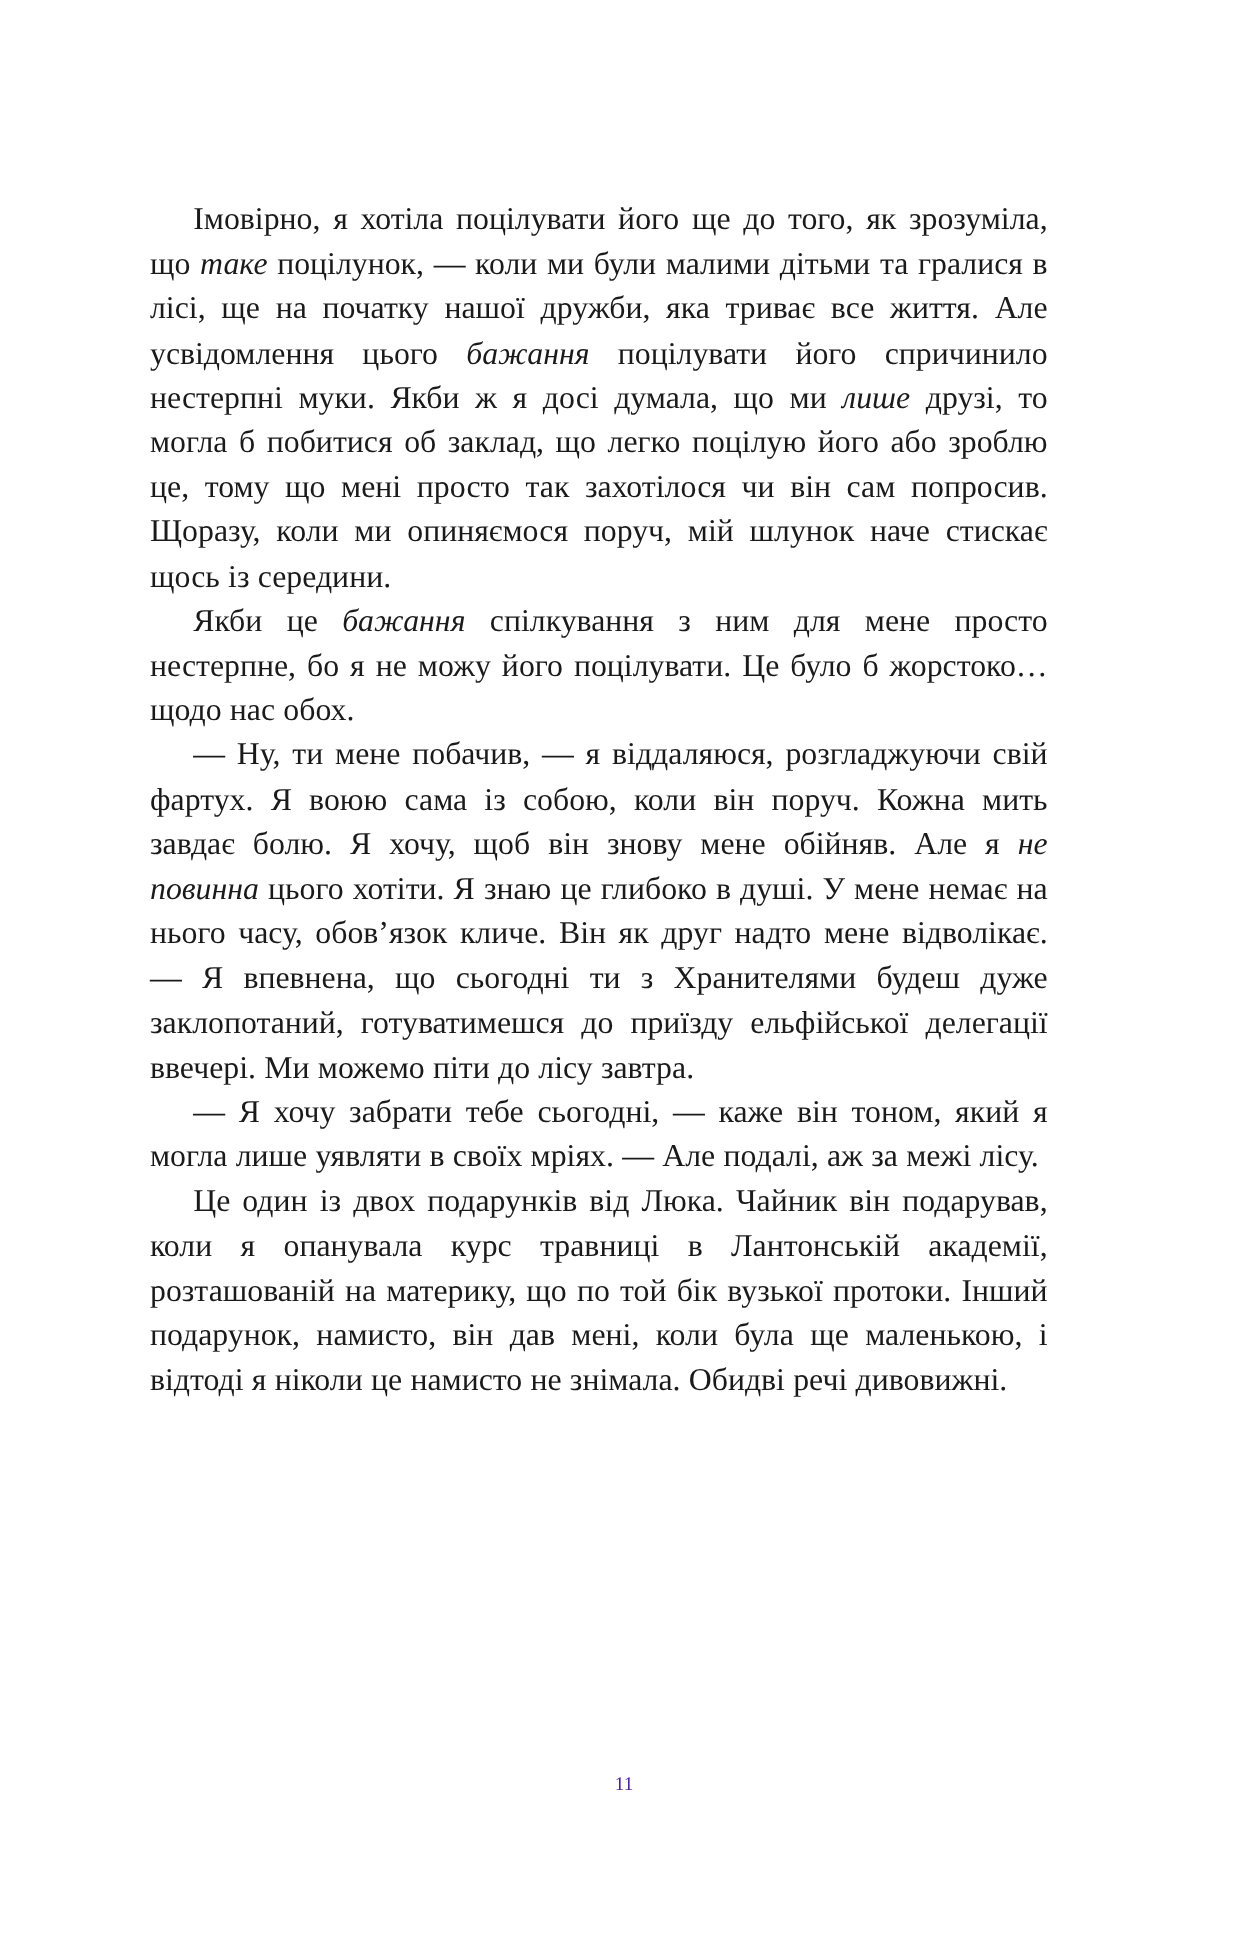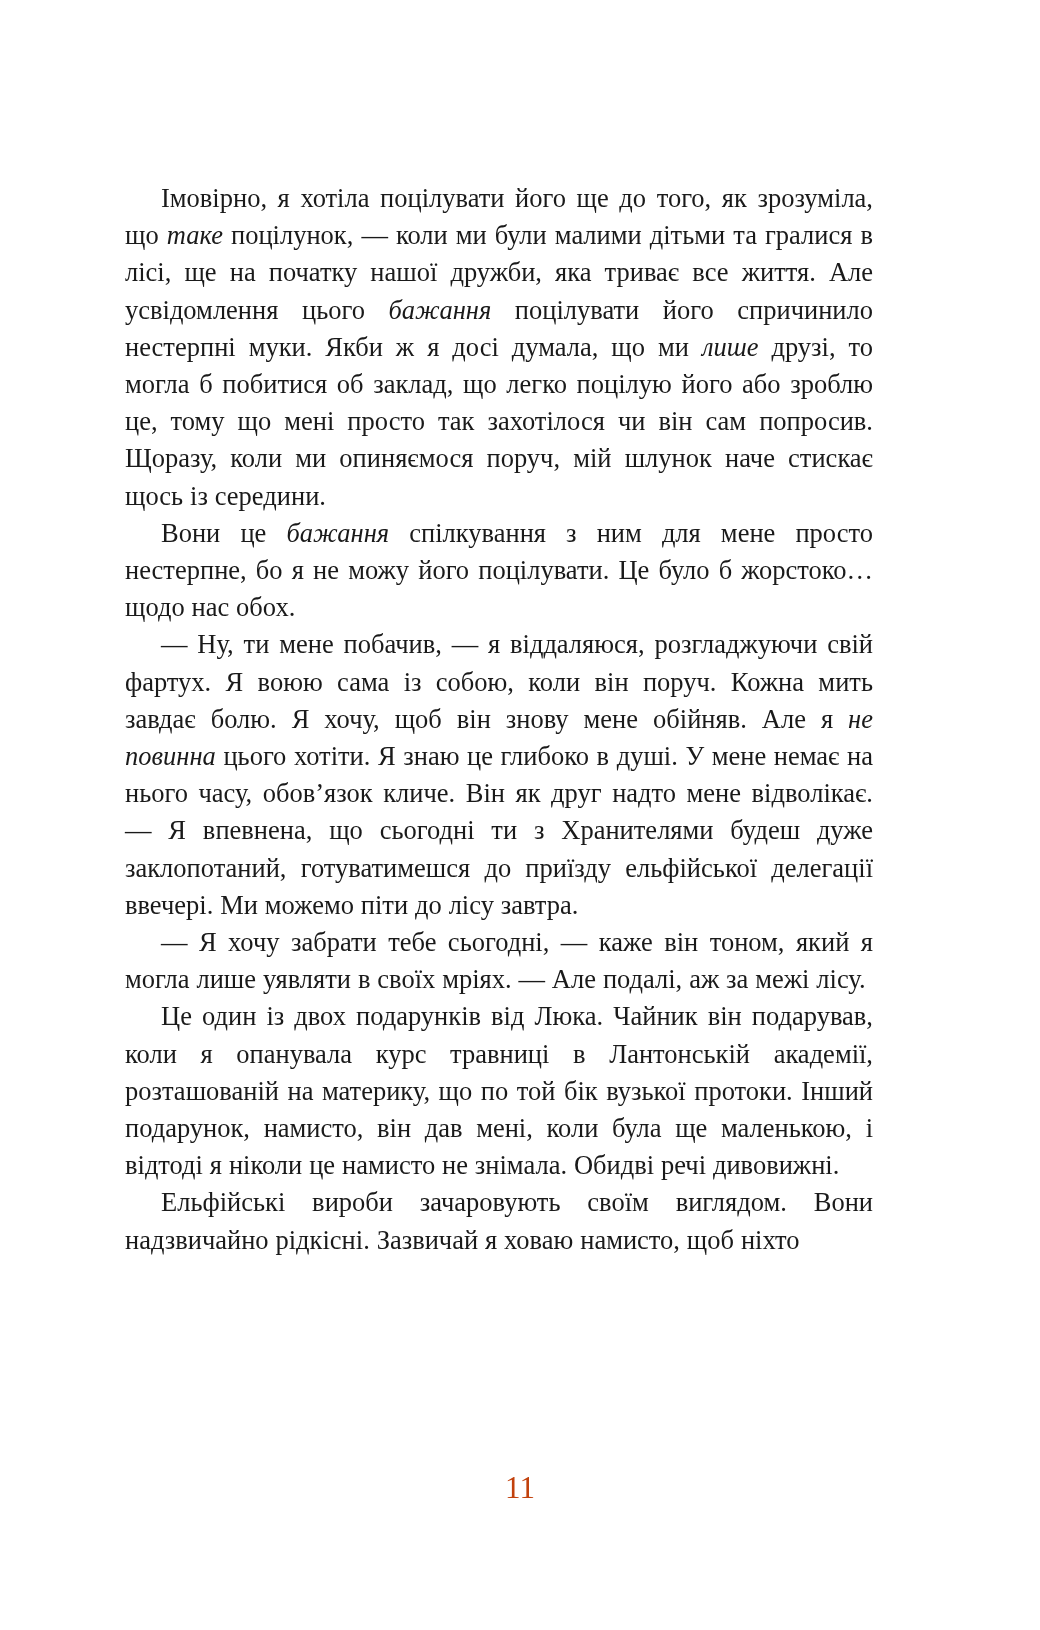--- a/index.html
+++ b/index.html
@@ -15,21 +15,21 @@
     height: 1630px;
     margin: 0 auto;
     background: #ffffff;
     overflow: hidden;
     box-sizing: border-box;
   }
 
   .text-column {
     position: absolute;
     left: 125px;
-    top: 180px;
+    top: 164px;
     width: 748px;
     font-family: "Liberation Serif", "DejaVu Serif", serif;
     font-size: 26.5px;
     line-height: 37.2px;
     color: #1a1a1a;
     text-align: justify;
     text-justify: inter-word;
     -webkit-hyphens: manual;
     hyphens: manual;
     word-spacing: 0.01em;
@@ -51,34 +51,33 @@
     font-style: italic;
   }
 
   .page-number {
     position: absolute;
     left: 0;
     right: 0;
     top: 1474px;
     text-align: center;
     font-family: "Liberation Serif", "DejaVu Serif", serif;
-    font-size: 31px;
+    font-size: 16px;
     line-height: 28px;
-    color: #c2410c;
+    color: #4c1d95;
   }
 </style>
 </head>
 <body>
 
 <div class="page">
 
   <div class="text-column">
       <p class="para"><span>Імовірно, я хотіла поцілувати його ще до того, як зрозуміла, що </span><span class="em">таке</span><span> поцілунок, — коли ми були малими дітьми та гралися в лісі, ще на початку нашої дружби, яка триває все життя. Але усвідомлення цього </span><span class="em">бажання</span><span> поцілувати його спричинило нестерпні муки. Якби ж я досі думала, що ми </span><span class="em">лише</span><span> друзі, то могла б побитися об заклад, що легко поцілую його або зроблю це, тому що мені просто так захотілося чи він сам попросив. Щоразу, коли ми опиняємося поруч, мій шлунок наче стискає щось із середини.</span></p>
-      <p class="para"><span>Вони це </span><span class="em">бажання</span><span> спілкування з ним для мене просто нестерпне, бо я не можу його поцілувати. Це було б жорстоко… щодо нас обох.</span></p>
+      <p class="para"><span>Якби це </span><span class="em">бажання</span><span> спілкування з ним для мене просто нестерпне, бо я не можу його поцілувати. Це було б жорстоко… щодо нас обох.</span></p>
       <p class="para"><span>— Ну, ти мене побачив, — я віддаляюся, розгладжуючи свій фартух. Я воюю сама із собою, коли він поруч. Кожна мить завдає болю. Я хочу, щоб він знову мене обійняв. Але я </span><span class="em">не повинна</span><span> цього хотіти. Я знаю це глибоко в душі. У мене немає на нього часу, обов’язок кличе. Він як друг надто мене відволікає. — Я впевнена, що сьогодні ти з Хранителями будеш дуже заклопотаний, готуватимешся до приїзду ельфійської делегації ввечері. Ми можемо піти до лісу завтра.</span></p>
       <p class="para"><span>— Я хочу забрати тебе сьогодні, — каже він тоном, який я могла лише уявляти в своїх мріях. — Але подалі, аж за межі лісу.</span></p>
       <p class="para"><span>Це один із двох подарунків від Люка. Чайник він подарував, коли я опанувала курс травниці в Лантонській академії, розташованій на материку, що по той бік вузької протоки. Інший подарунок, намисто, він дав мені, коли була ще маленькою, і відтоді я ніколи це намисто не знімала. Обидві речі дивовижні.</span></p>
-      <p class="para"><span>Ельфійські вироби зачаровують своїм виглядом. Вони надзвичайно рідкісні. Зазвичай я ховаю намисто, щоб ніхто</span></p>
     </div>
 
   <div class="page-number">11</div>
 
 </div>
 
 </body></html>

